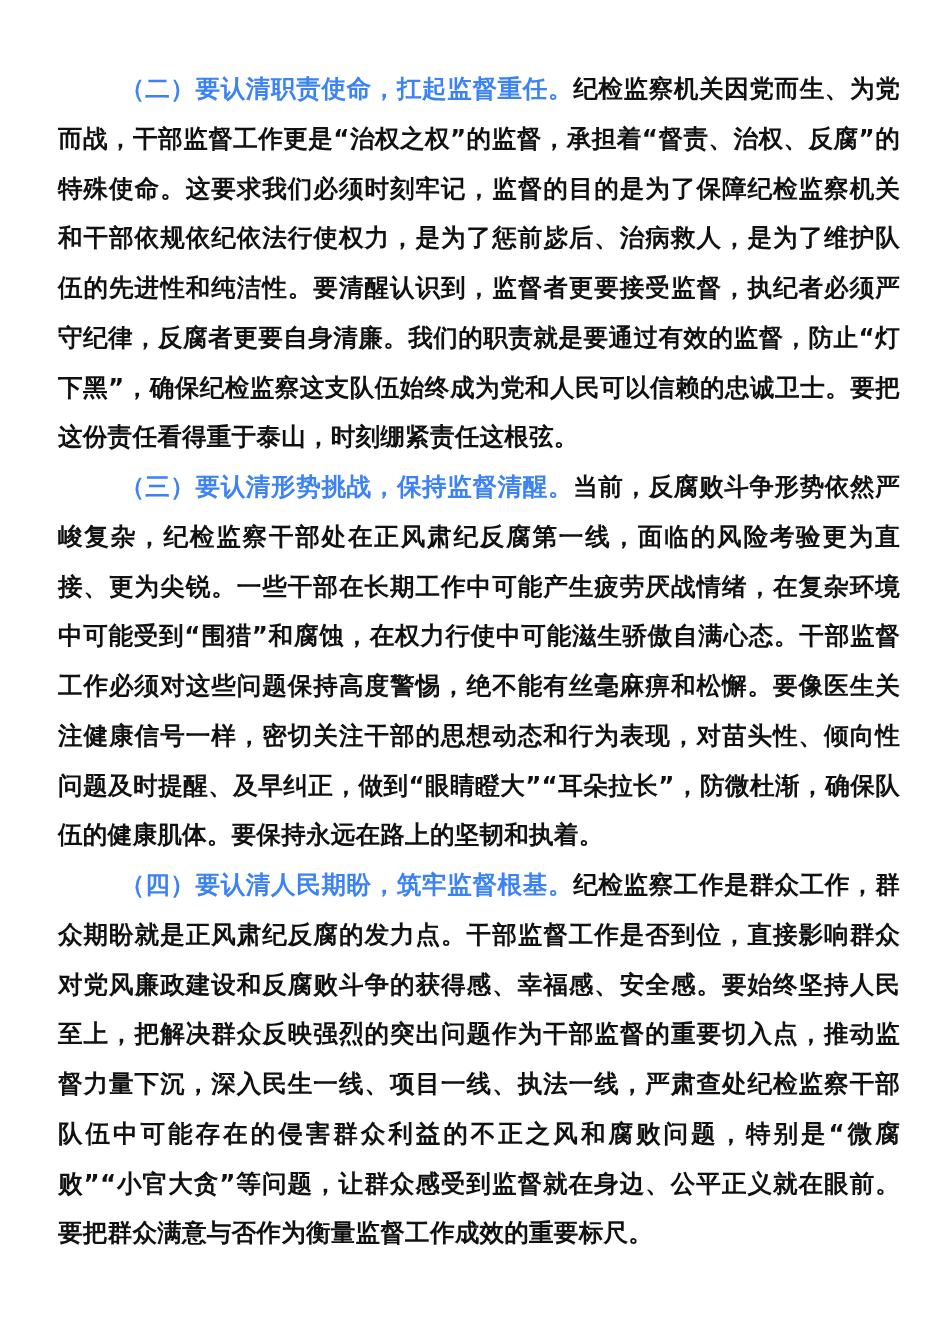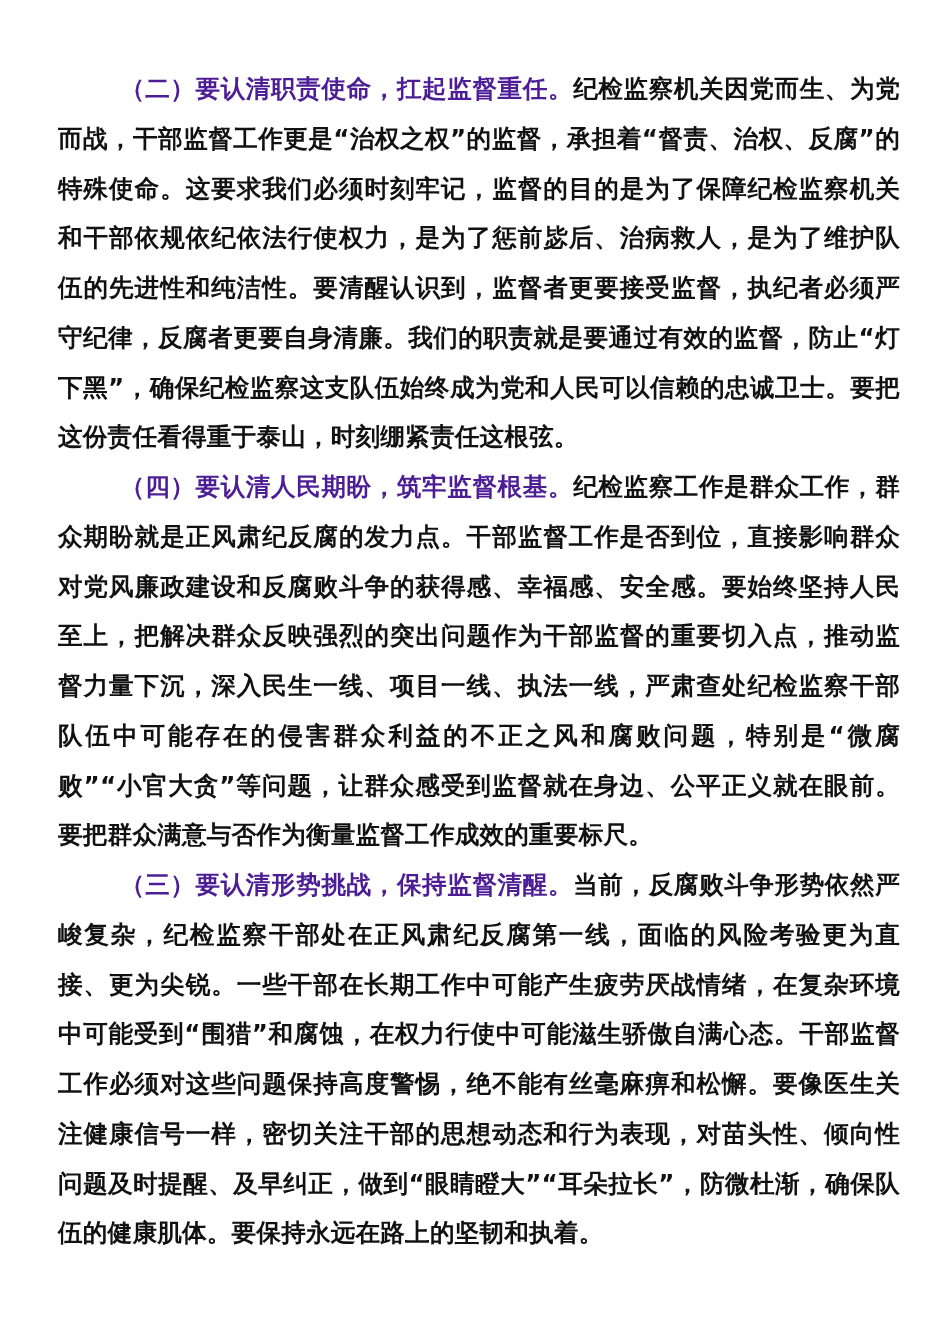--- a/index.html
+++ b/index.html
@@ -8,23 +8,23 @@
   .para {
     font-family: "DejaVu Sans", "Liberation Sans", sans-serif;
     font-size:24.6px;
     line-height:49.75px;
     color:#111111;
     text-align:justify;
     text-indent:62px;
     margin:0;
     letter-spacing:0.2px;
   }
-  .lead { font-weight:bold; color:#4c1d95; }
+  .lead { font-weight:bold; color:#3b82f6; }
   .body-text { font-weight:bold; }
 </style>
 </head>
 <body>
 
 <div class="page">
   <p class="para"><span class="lead">（二）要认清职责使命，扛起监督重任。</span><span class="body-text">纪检监察机关因党而生、为党而战，干部监督工作更是“治权之权”的监督，承担着“督责、治权、反腐”的特殊使命。这要求我们必须时刻牢记，监督的目的是为了保障纪检监察机关和干部依规依纪依法行使权力，是为了惩前毖后、治病救人，是为了维护队伍的先进性和纯洁性。要清醒认识到，监督者更要接受监督，执纪者必须严守纪律，反腐者更要自身清廉。我们的职责就是要通过有效的监督，防止“灯下黑”，确保纪检监察这支队伍始终成为党和人民可以信赖的忠诚卫士。要把这份责任看得重于泰山，时刻绷紧责任这根弦。</span></p>
+  <p class="para"><span class="lead">（三）要认清形势挑战，保持监督清醒。</span><span class="body-text">当前，反腐败斗争形势依然严峻复杂，纪检监察干部处在正风肃纪反腐第一线，面临的风险考验更为直接、更为尖锐。一些干部在长期工作中可能产生疲劳厌战情绪，在复杂环境中可能受到“围猎”和腐蚀，在权力行使中可能滋生骄傲自满心态。干部监督工作必须对这些问题保持高度警惕，绝不能有丝毫麻痹和松懈。要像医生关注健康信号一样，密切关注干部的思想动态和行为表现，对苗头性、倾向性问题及时提醒、及早纠正，做到“眼睛瞪大”“耳朵拉长”，防微杜渐，确保队伍的健康肌体。要保持永远在路上的坚韧和执着。</span></p>
   <p class="para"><span class="lead">（四）要认清人民期盼，筑牢监督根基。</span><span class="body-text">纪检监察工作是群众工作，群众期盼就是正风肃纪反腐的发力点。干部监督工作是否到位，直接影响群众对党风廉政建设和反腐败斗争的获得感、幸福感、安全感。要始终坚持人民至上，把解决群众反映强烈的突出问题作为干部监督的重要切入点，推动监督力量下沉，深入民生一线、项目一线、执法一线，严肃查处纪检监察干部队伍中可能存在的侵害群众利益的不正之风和腐败问题，特别是“微腐败”“小官大贪”等问题，让群众感受到监督就在身边、公平正义就在眼前。要把群众满意与否作为衡量监督工作成效的重要标尺。</span></p>
-  <p class="para"><span class="lead">（三）要认清形势挑战，保持监督清醒。</span><span class="body-text">当前，反腐败斗争形势依然严峻复杂，纪检监察干部处在正风肃纪反腐第一线，面临的风险考验更为直接、更为尖锐。一些干部在长期工作中可能产生疲劳厌战情绪，在复杂环境中可能受到“围猎”和腐蚀，在权力行使中可能滋生骄傲自满心态。干部监督工作必须对这些问题保持高度警惕，绝不能有丝毫麻痹和松懈。要像医生关注健康信号一样，密切关注干部的思想动态和行为表现，对苗头性、倾向性问题及时提醒、及早纠正，做到“眼睛瞪大”“耳朵拉长”，防微杜渐，确保队伍的健康肌体。要保持永远在路上的坚韧和执着。</span></p>
 </div>
 
 </body></html>

